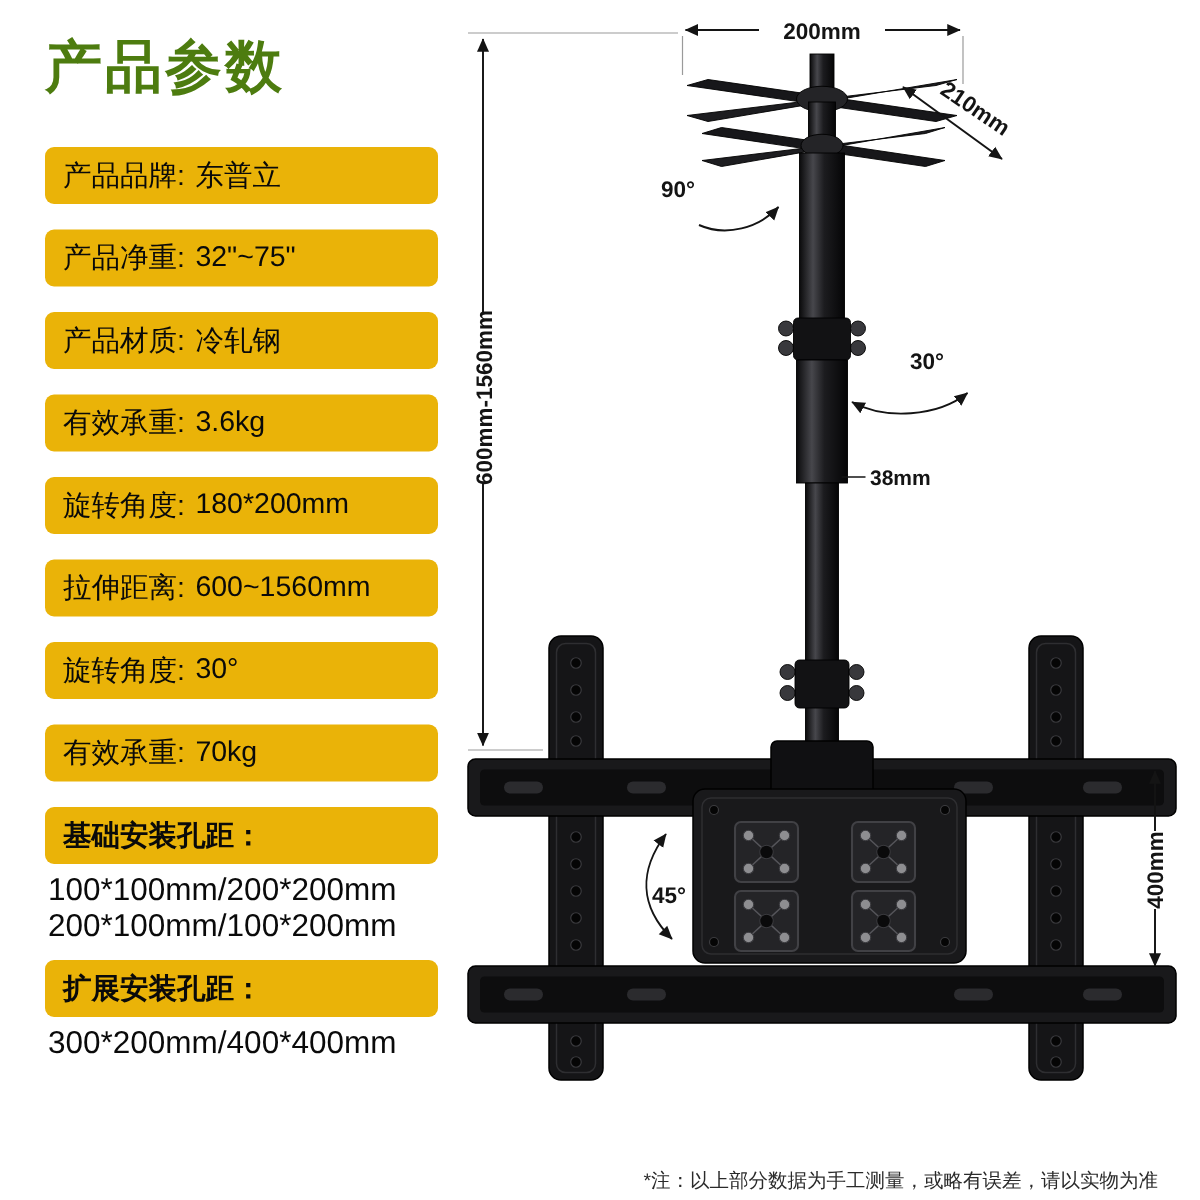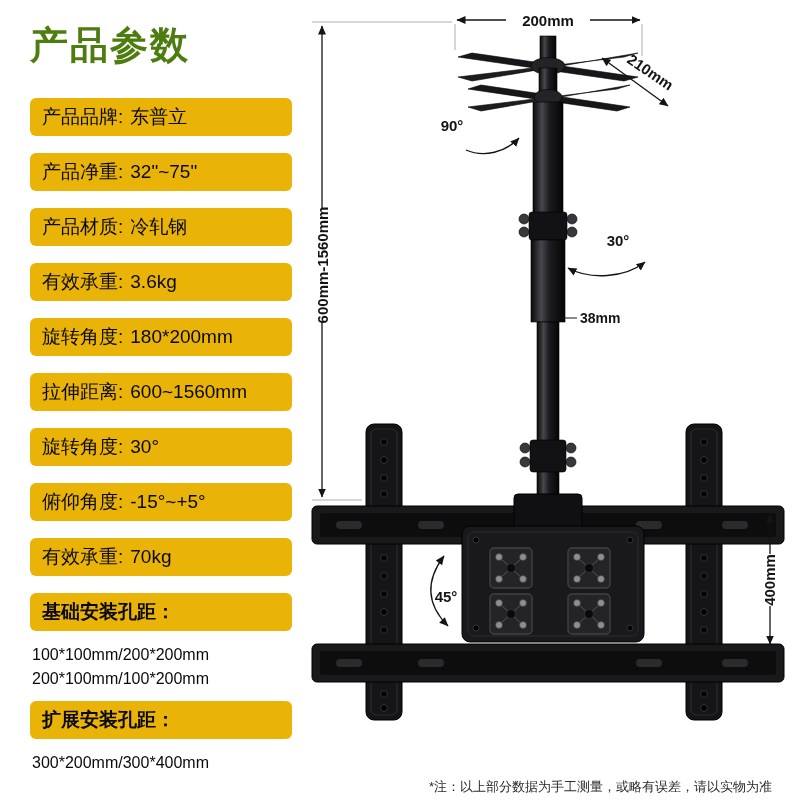--- a/index.html
+++ b/index.html
@@ -13,21 +13,21 @@
     font-size:38px;font-weight:900;color:#4d7c0f;margin:6px 0 30px 0;
     letter-spacing:2px;line-height:1.15;
   }
   .spec-row{
     background:#eab308;border-radius:6px;height:38px;display:flex;align-items:center;
     padding:0 12px;margin-bottom:17px;font-size:19px;white-space:nowrap;
   }
   .spec-row.tight{margin-bottom:6px;font-weight:bold;}
   .spec-label{margin-right:7px;}
   .spec-lines{
-    font-size:16px;line-height:24px;padding:0 2px;margin:12px 0 10px 0;white-space:nowrap;
+    font-size:21px;line-height:24px;padding:0 2px;margin:0 0 10px 0;white-space:nowrap;
   }
   .dim{font-size:15px;font-weight:700;fill:#141414;font-family:"Liberation Sans",sans-serif;}
   .dim-small{font-size:14px;font-weight:700;fill:#141414;font-family:"Liberation Sans",sans-serif;}
   .note-text{font-size:13px;font-weight:400;fill:#2a2a2a;font-family:"Liberation Sans",sans-serif;}
 </style>
 </head>
 <body>
 
 <svg class="diagram" width="800" height="800" viewBox="0 0 800 800">
   <defs>
@@ -221,35 +221,31 @@
   </div>
   <div class="spec-row">
     <span class="spec-label">拉伸距离:</span>
     <span class="spec-value">600~1560mm</span>
   </div>
   <div class="spec-row">
     <span class="spec-label">旋转角度:</span>
     <span class="spec-value">30°</span>
   </div>
   <div class="spec-row">
-    <span class="spec-label">俯仰角度:</span>
-    <span class="spec-value">-15°~+5°</span>
-  </div>
-  <div class="spec-row">
     <span class="spec-label">有效承重:</span>
     <span class="spec-value">70kg</span>
   </div>
 
   <div class="spec-row tight">
     <span class="spec-label">基础安装孔距：</span>
   </div>
   <div class="spec-lines">
     <div>100*100mm/200*200mm</div>
     <div>200*100mm/100*200mm</div>
   </div>
 
   <div class="spec-row tight">
     <span class="spec-label">扩展安装孔距：</span>
   </div>
   <div class="spec-lines">
-    <div>300*200mm/300*400mm</div>
+    <div>300*200mm/400*400mm</div>
   </div>
 </div>
 
 </body></html>

